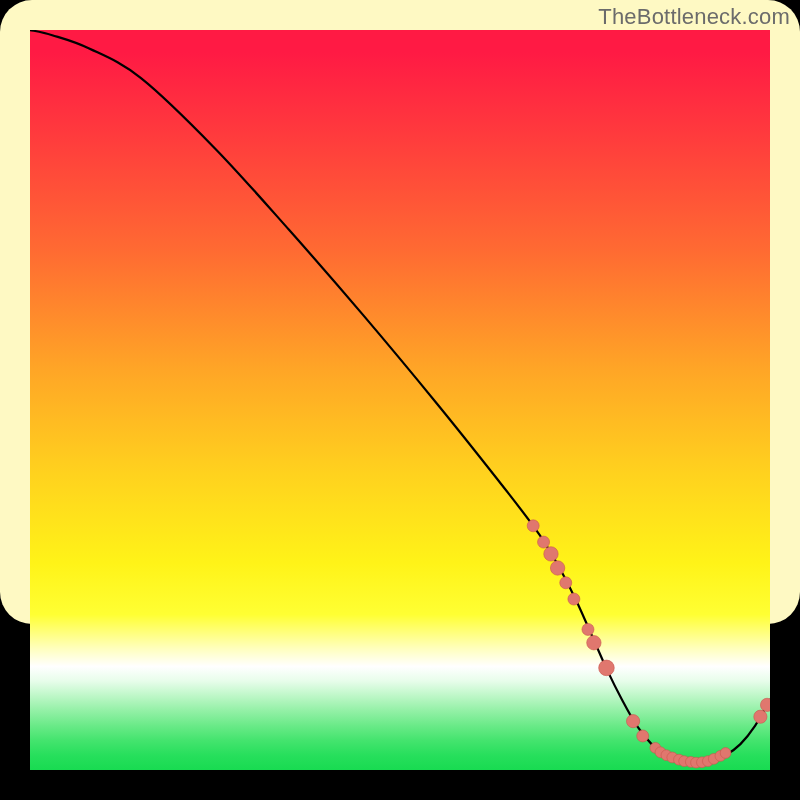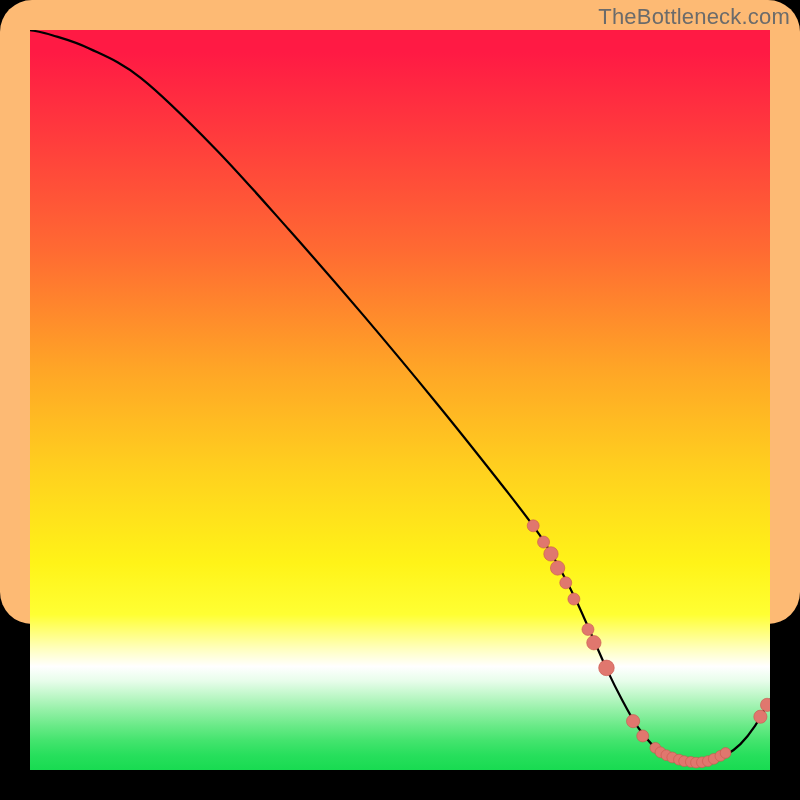--- a/index.html
+++ b/index.html
@@ -8,21 +8,21 @@
     width: 800px;
     height: 800px;
     background: #000;
     overflow: hidden;
     font-family: Arial, Helvetica, sans-serif;
   }
   .stage {
     position: relative;
     width: 800px;
     height: 624px;
-    background: #fdba74;
+    background: #fef9c3;
     border-radius: 32px;
   }
   .plot-area {
     position: absolute;
     left: 30px;
     top: 30px;
     width: 740px;
     height: 740px;
     overflow: hidden;
   }

